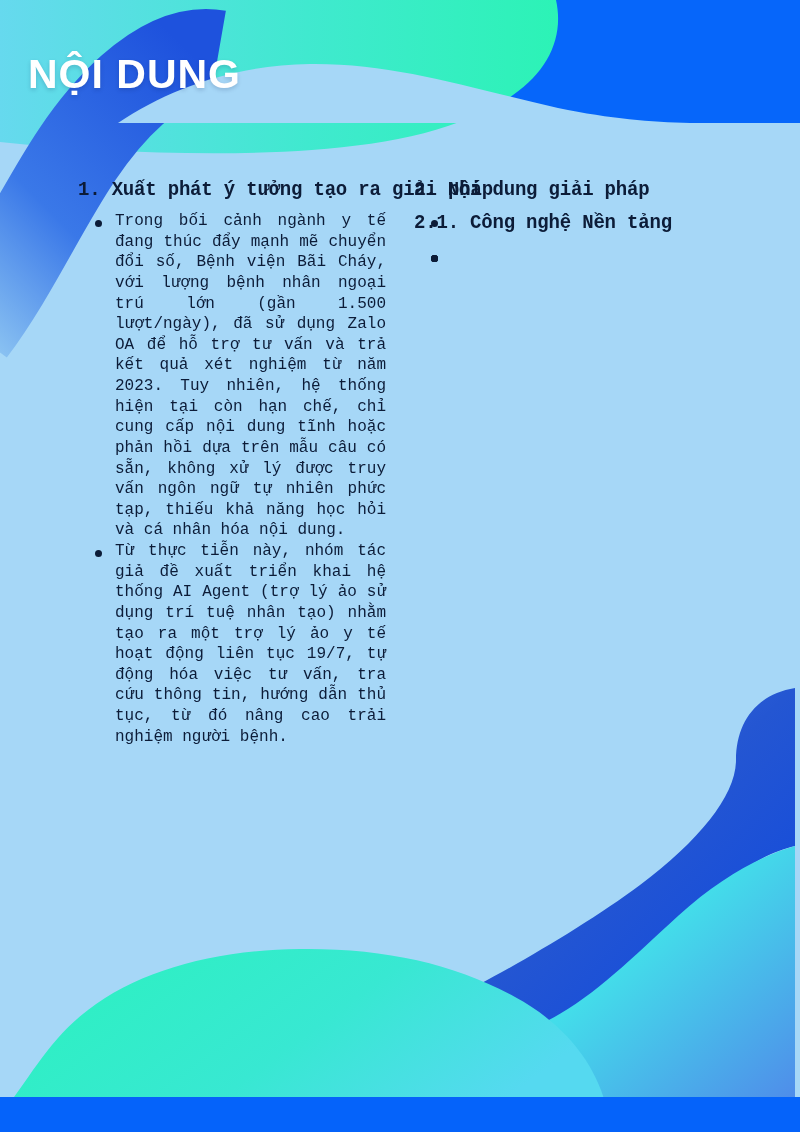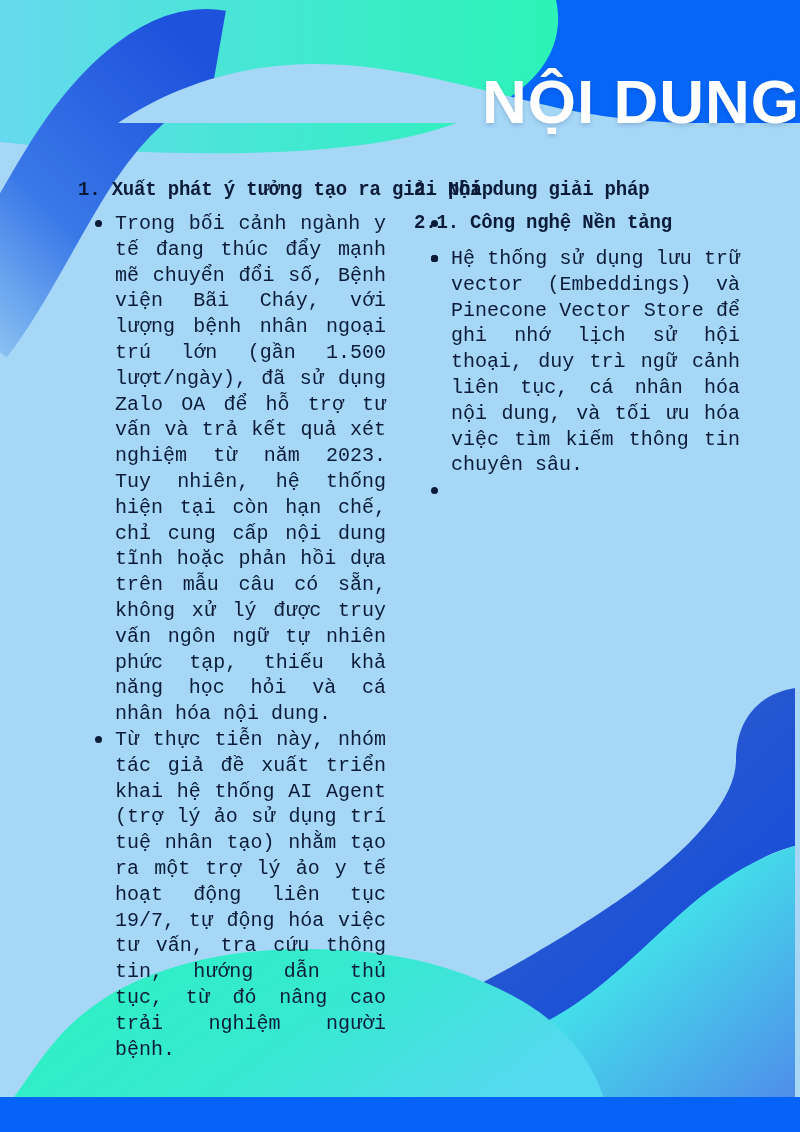--- a/index.html
+++ b/index.html
@@ -4,41 +4,41 @@
 <style>
   html,body { margin:0; padding:0; }
   .page {
     position:relative; width:800px; height:1132px;
     background:#a6d7f7; overflow:hidden;
     font-family:"Liberation Serif", serif;
   }
   .decor { position:absolute; inset:0; z-index:0; }
   .title {
     position:absolute; top:24px; left:0; width:800px; z-index:2;
-    text-align:right; text-indent:28px;
+    text-align:left; text-indent:28px;
     font-family:"Liberation Sans", sans-serif;
-    font-weight:800; font-size:62px; letter-spacing:1px;
+    font-weight:800; font-size:41px; letter-spacing:1px;
     color:#ffffff; text-shadow:0 2px 4px rgba(10,30,80,0.18);
   }
   .content {
     position:absolute; top:178px; left:78px; width:662px; z-index:1;
     display:flex; gap:28px; color:#0c1c38;font-family:Liberation Mono, monospace;
   }
   .col-left  { width:308px; }
   .col-right { width:326px; }
   .heading {
     margin:0 0 10px 0; font-size:20px; font-weight:700;
     white-space:nowrap; transform:scaleX(0.95); transform-origin:left center;
     letter-spacing:-0.2px;
   }
   .subheading { margin:10px 0 12px 0; }
   ul.bullets { margin:0; padding:0; list-style:none; }
   ul.bullets li {
     position:relative; padding-left:37px;
-    font-size:20px; line-height:1.29; text-align:justify;
+    font-size:16px; line-height:1.29; text-align:justify;
   }
   .dot {
     position:absolute; left:17px; top:9px; width:7px; height:7px;
     border-radius:50%; background:#0c1c38;
   }
 </style>
 </head>
 <body>
 
 <div class="page">
@@ -111,21 +111,20 @@
       <h2 class="heading subheading">2.1. Công nghệ Nền tảng</h2>
       <ul class="bullets">
         <li>
           <span class="dot"></span>
         </li>
         <li>
           <span class="dot"></span>
         </li>
         <li>
           <span class="dot"></span>
-          <span>Hệ thống sử dụng lưu trữ vector (Embeddings) và Pinecone Vector Store để ghi nhớ lịch sử hội thoại, duy trì ngữ cảnh liên tục, cá nhân hóa nội dung, và tối ưu hóa việc tìm kiếm thông tin chuyên sâu.</span>
         </li>
         <li>
           <span class="dot"></span>
         </li>
       </ul>
     </div>
 
   </div>
 </div>
 

